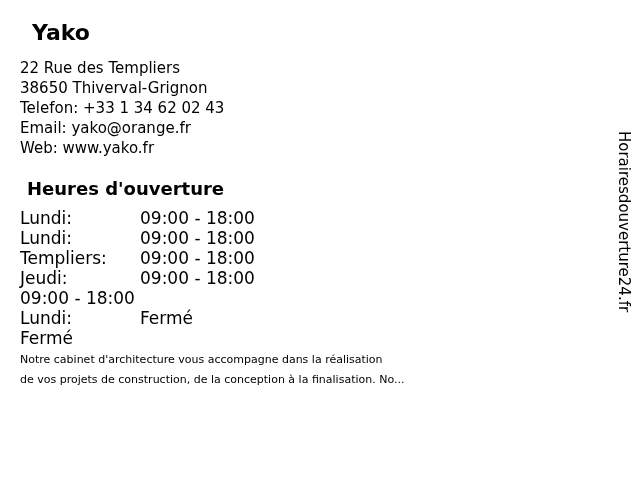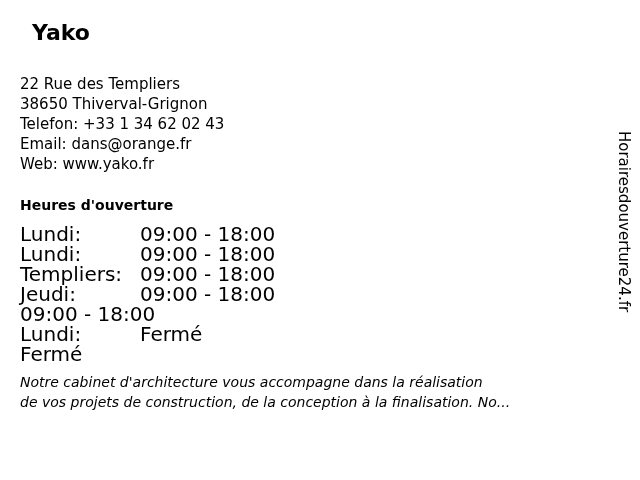--- a/index.html
+++ b/index.html
@@ -18,46 +18,45 @@
   .page {
     padding: 8px 0 0 20px;
   }
   .business-name {
     font-size: 22px;
     font-weight: bold;
     line-height: 26px;
     margin: 12px;
   }
   .contact {
-    margin-top: 28px;
+    margin-top: 12px;
     font-size: 15px;
     line-height: 20px;
   }
   .section-heading {
-    font-size: 14px;
+    font-size: 18px;
     font-weight: bold;
     line-height: 22px;
-    margin: 0;
+    margin: 7px;
   }
   .hours-heading { margin-top: 20px; }
   .hours {
     margin-top: 8px;
-    font-size: 20px;
+    font-size: 17px;
     line-height: 20px;
   }
   .hours-row { display: flex; }
   .hours-day { width: 120px; flex: 0 0 120px; }
   .hours-time { }
   .info-heading { margin-top: 17px; }
   .info-para {
-    margin-top: 8px;
-    font-size: 14px;
+    margin-top: 2px;
+    font-size: 11px;
     line-height: 20px;
     max-width: 612px;
-    font-style: italic;
   }
   .watermark {
     position: absolute;
     top: 131px;
     right: 7px;
     font-size: 15px;
     line-height: 18px;
     writing-mode: vertical-rl;
     text-orientation: mixed;
     white-space: nowrap;
@@ -67,21 +66,21 @@
 <body>
 
 <div class="page">
 
   <h1 class="business-name">Yako</h1>
 
   <div class="contact">
     <div>22 Rue des Templiers</div>
     <div>38650 Thiverval-Grignon</div>
     <div>Telefon: +33 1 34 62 02 43</div>
-    <div>Email: dans@orange.fr</div>
+    <div>Email: yako@orange.fr</div>
     <div>Web: www.yako.fr</div>
   </div>
 
   <h2 class="section-heading hours-heading">Heures d'ouverture</h2>
 
   <div class="hours">
     <div class="hours-row">
       <span class="hours-day">Lundi:</span>
       <span class="hours-time">09:00 - 18:00</span>
     </div>

